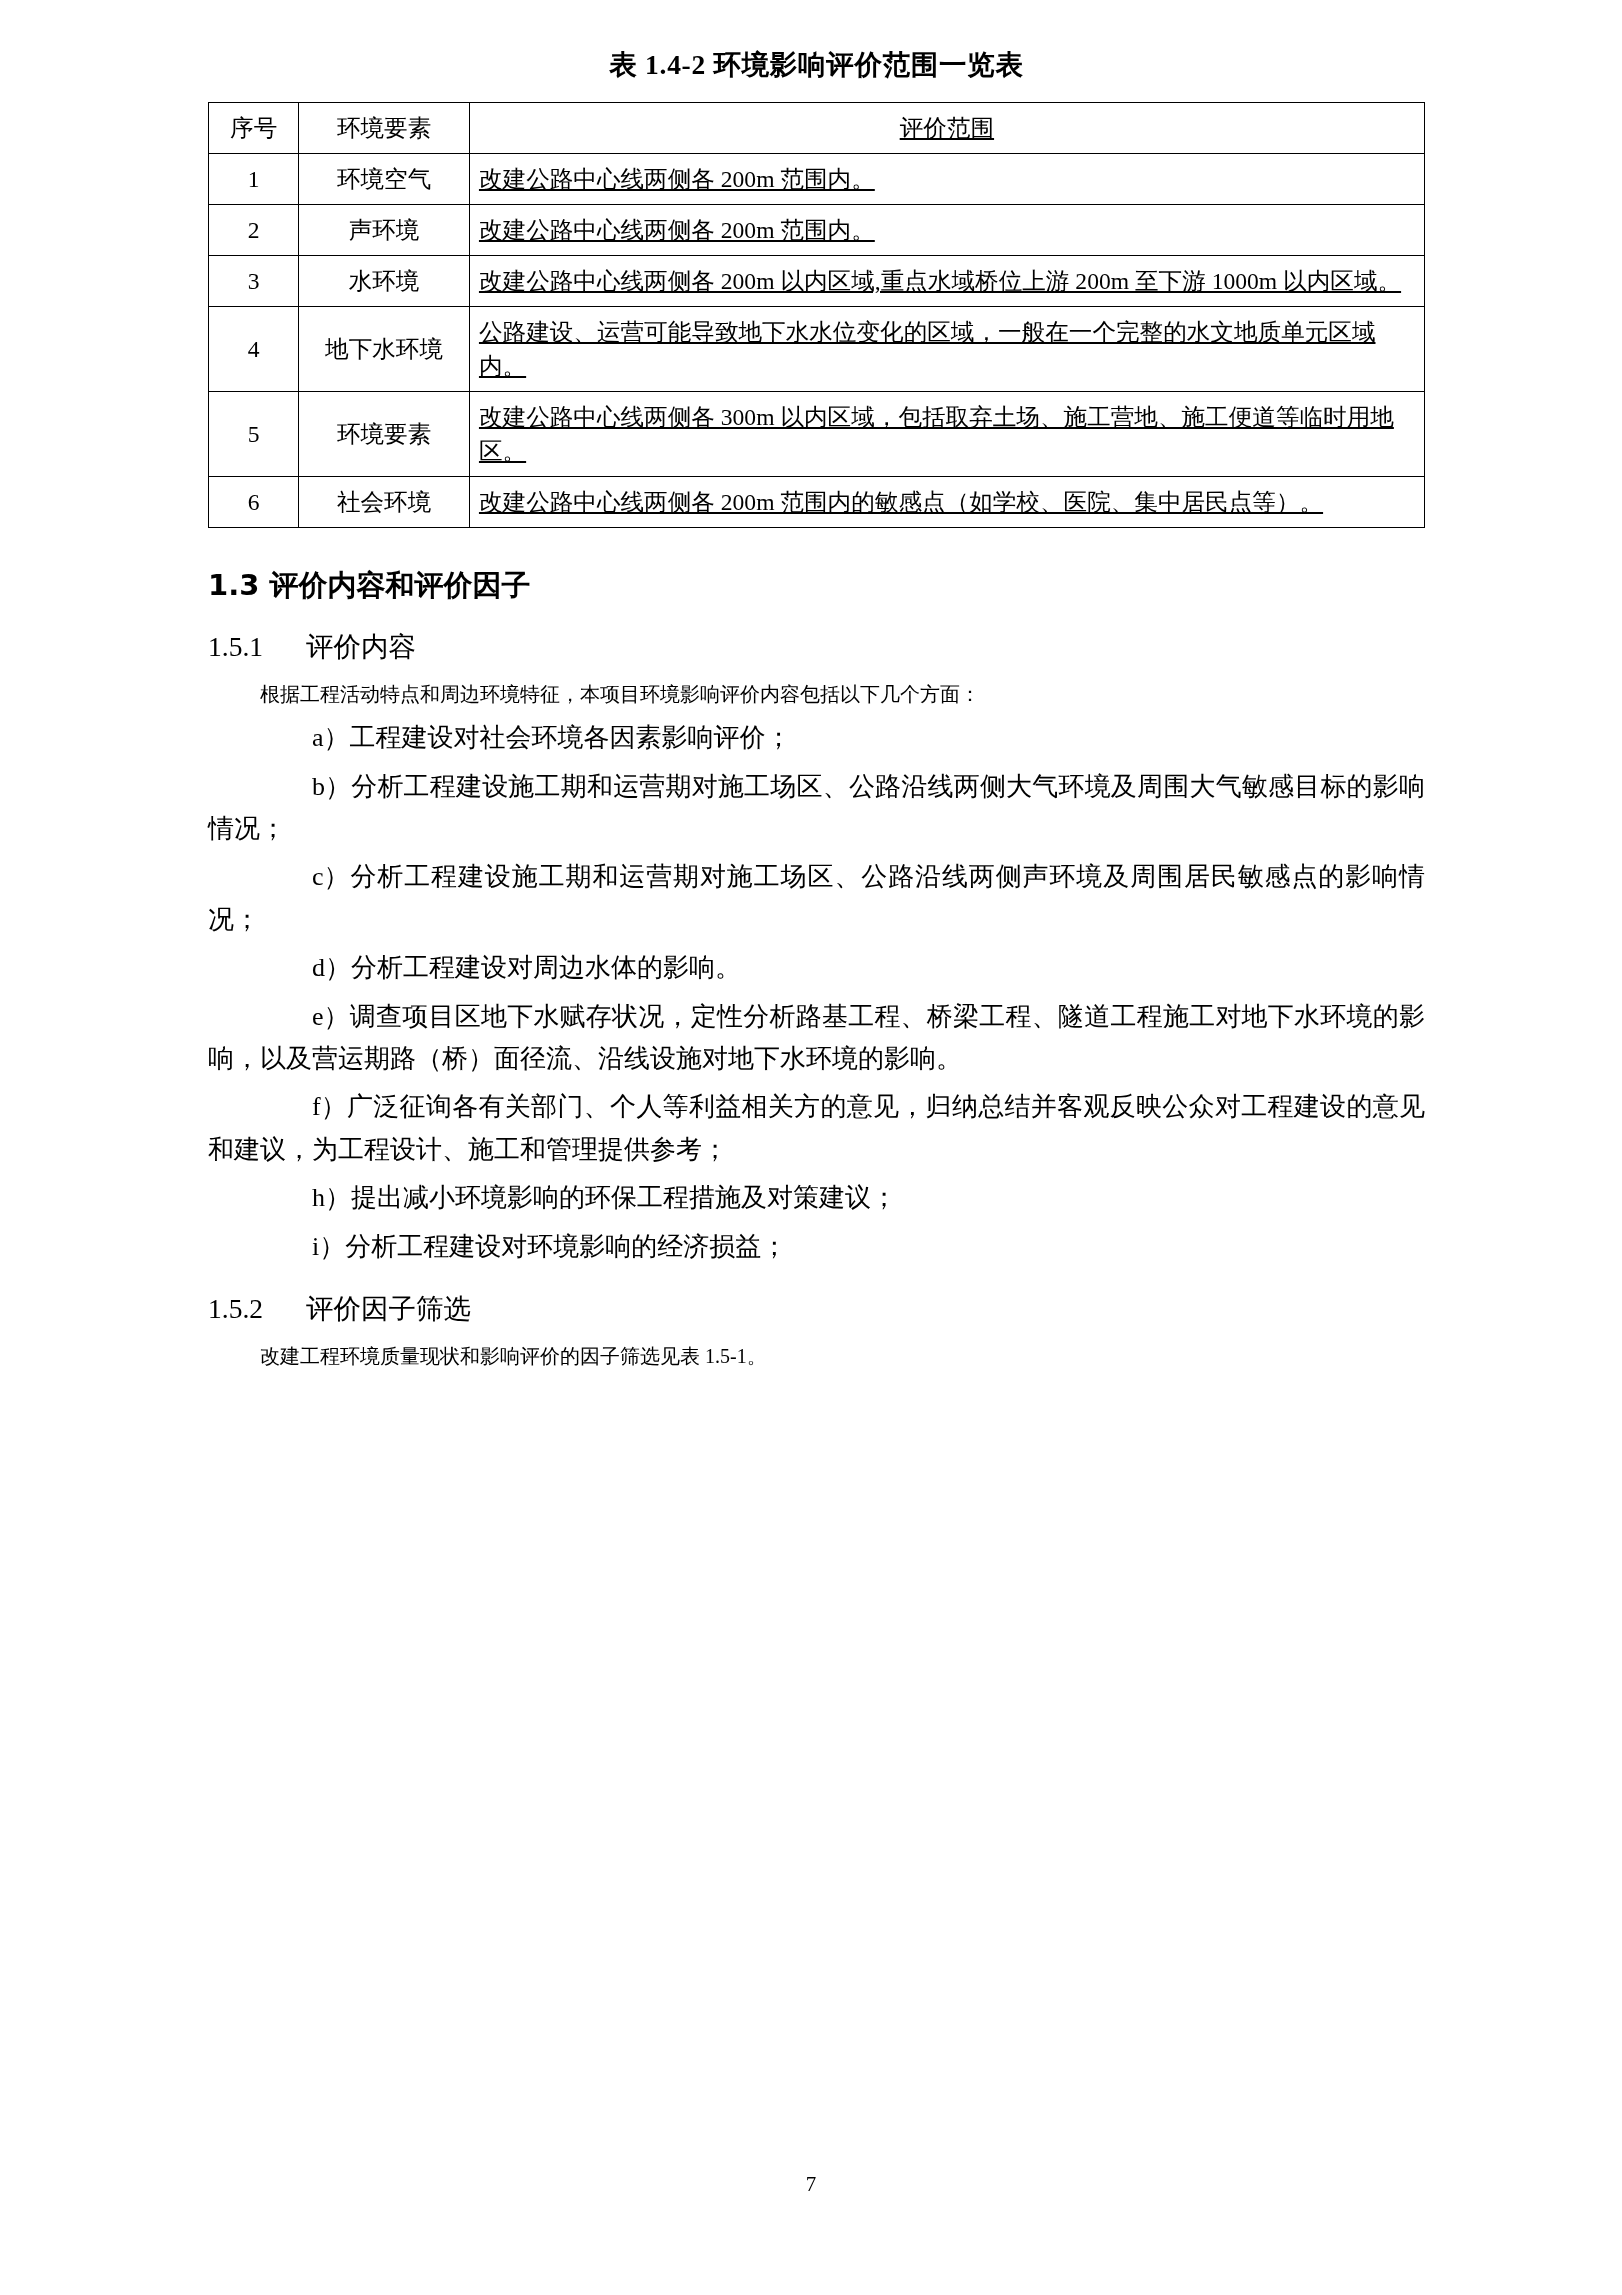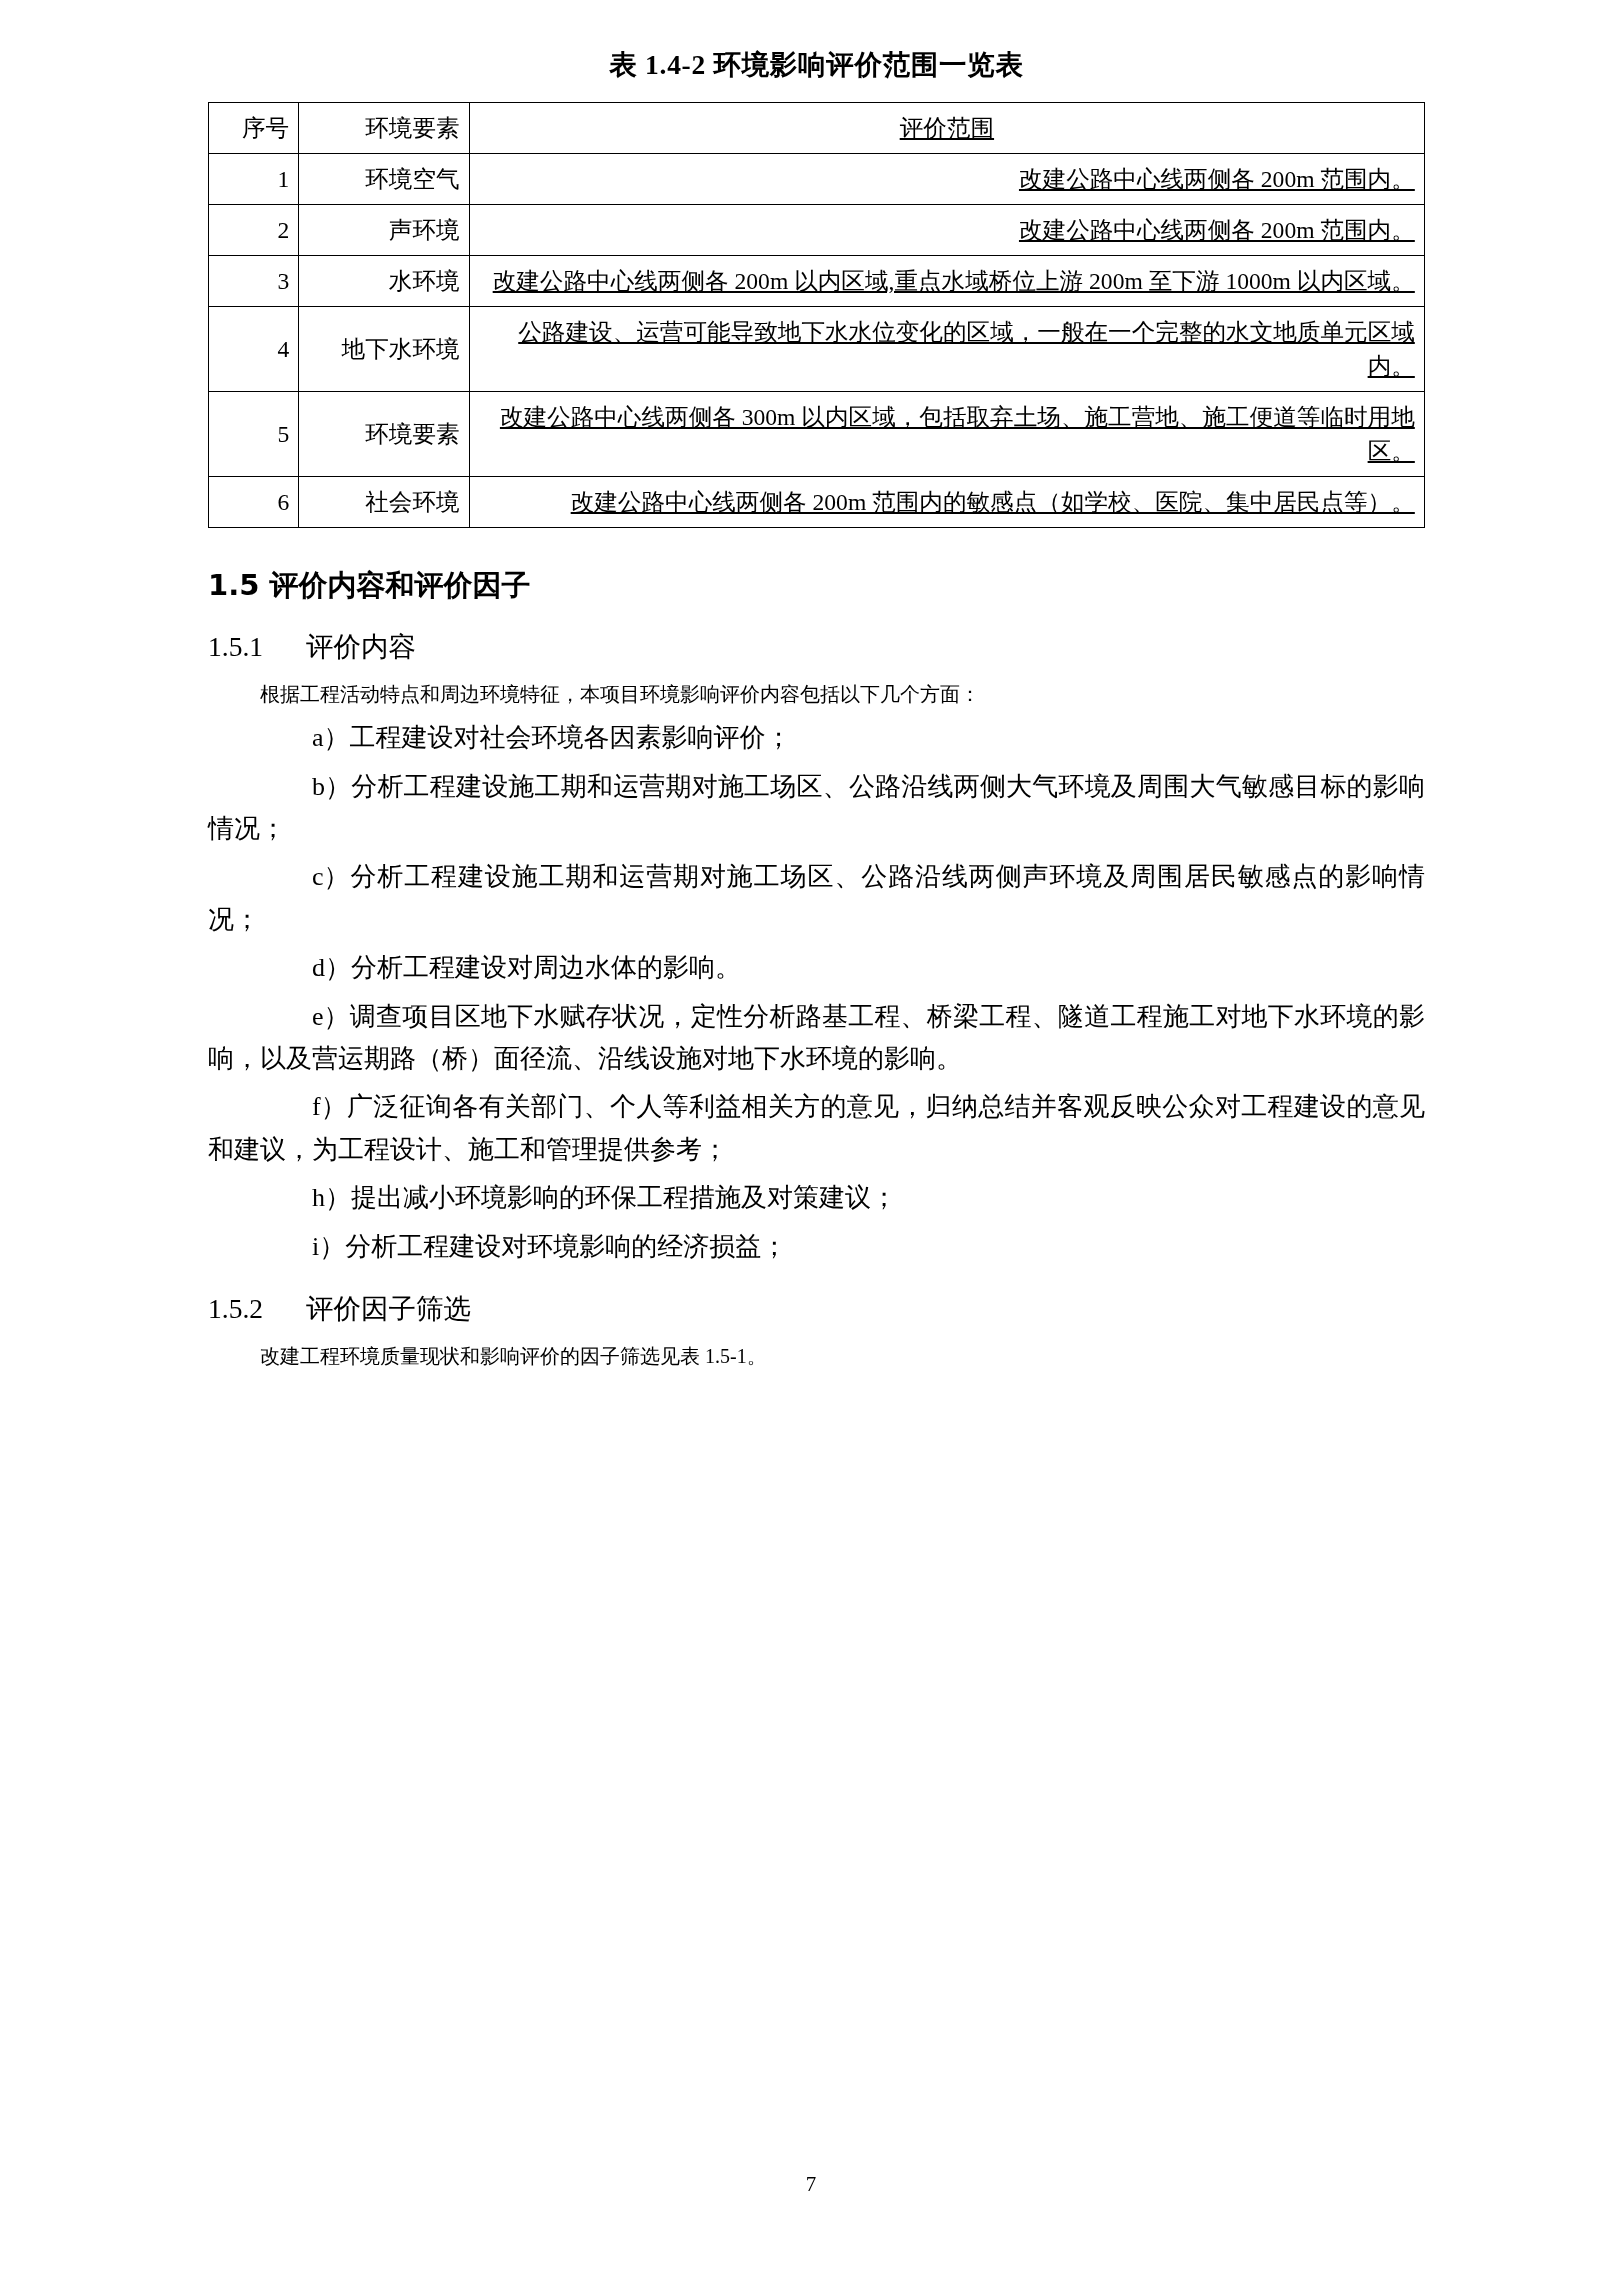--- a/index.html
+++ b/index.html
@@ -53,21 +53,20 @@
     width: 100%;
     table-layout: fixed;
   }
   table.eval-table td, table.eval-table th {
     border: 1.3px solid #000;
     font-size: 23.6px;
     padding: 7.9px 9.2px;
     vertical-align: middle;
     line-height: 1.45;
     font-weight: normal;
-    text-align: right;
   }
   .col-no { width: 71px; text-align: center; }
   .col-factor { width: 151px; text-align: center; }
   .col-scope { text-align: left; padding-left: 11.8px; text-decoration: underline; }
   
   h2.sec {
     font-family: "DejaVu Sans", "Liberation Sans", sans-serif;
     font-size: 29px;
     font-weight: bold;
     margin: 37px 0 17px 0;
@@ -151,21 +150,21 @@
         <td class="col-scope">改建公路中心线两侧各 300m 以内区域，包括取弃土场、施工营地、施工便道等临时用地区。</td>
       </tr>
       <tr>
         <td class="col-no">6</td>
         <td class="col-factor">社会环境</td>
         <td class="col-scope">改建公路中心线两侧各 200m 范围内的敏感点（如学校、医院、集中居民点等）。</td>
       </tr>
     </tbody>
       </table>
 
-    <h2 class="sec">1.5  评价内容和评价因子</h2>
+    <h2 class="sec">1.3  评价内容和评价因子</h2>
 
     <h3 class="subsec">
       <span class="num">1.5.1</span><span>评价内容</span>
     </h3>
 
     <p class="body indent">根据工程活动特点和周边环境特征，本项目环境影响评价内容包括以下几个方面：</p>
 
     <p class="list-item"><span class="lbl">a）</span><span>工程建设对社会环境各因素影响评价；</span></p>
     <p class="list-item"><span class="lbl">b）</span><span>分析工程建设施工期和运营期对施工场区、公路沿线两侧大气环境及周围大气敏感目标的影响情况；</span></p>
     <p class="list-item"><span class="lbl">c）</span><span>分析工程建设施工期和运营期对施工场区、公路沿线两侧声环境及周围居民敏感点的影响情况；</span></p>

